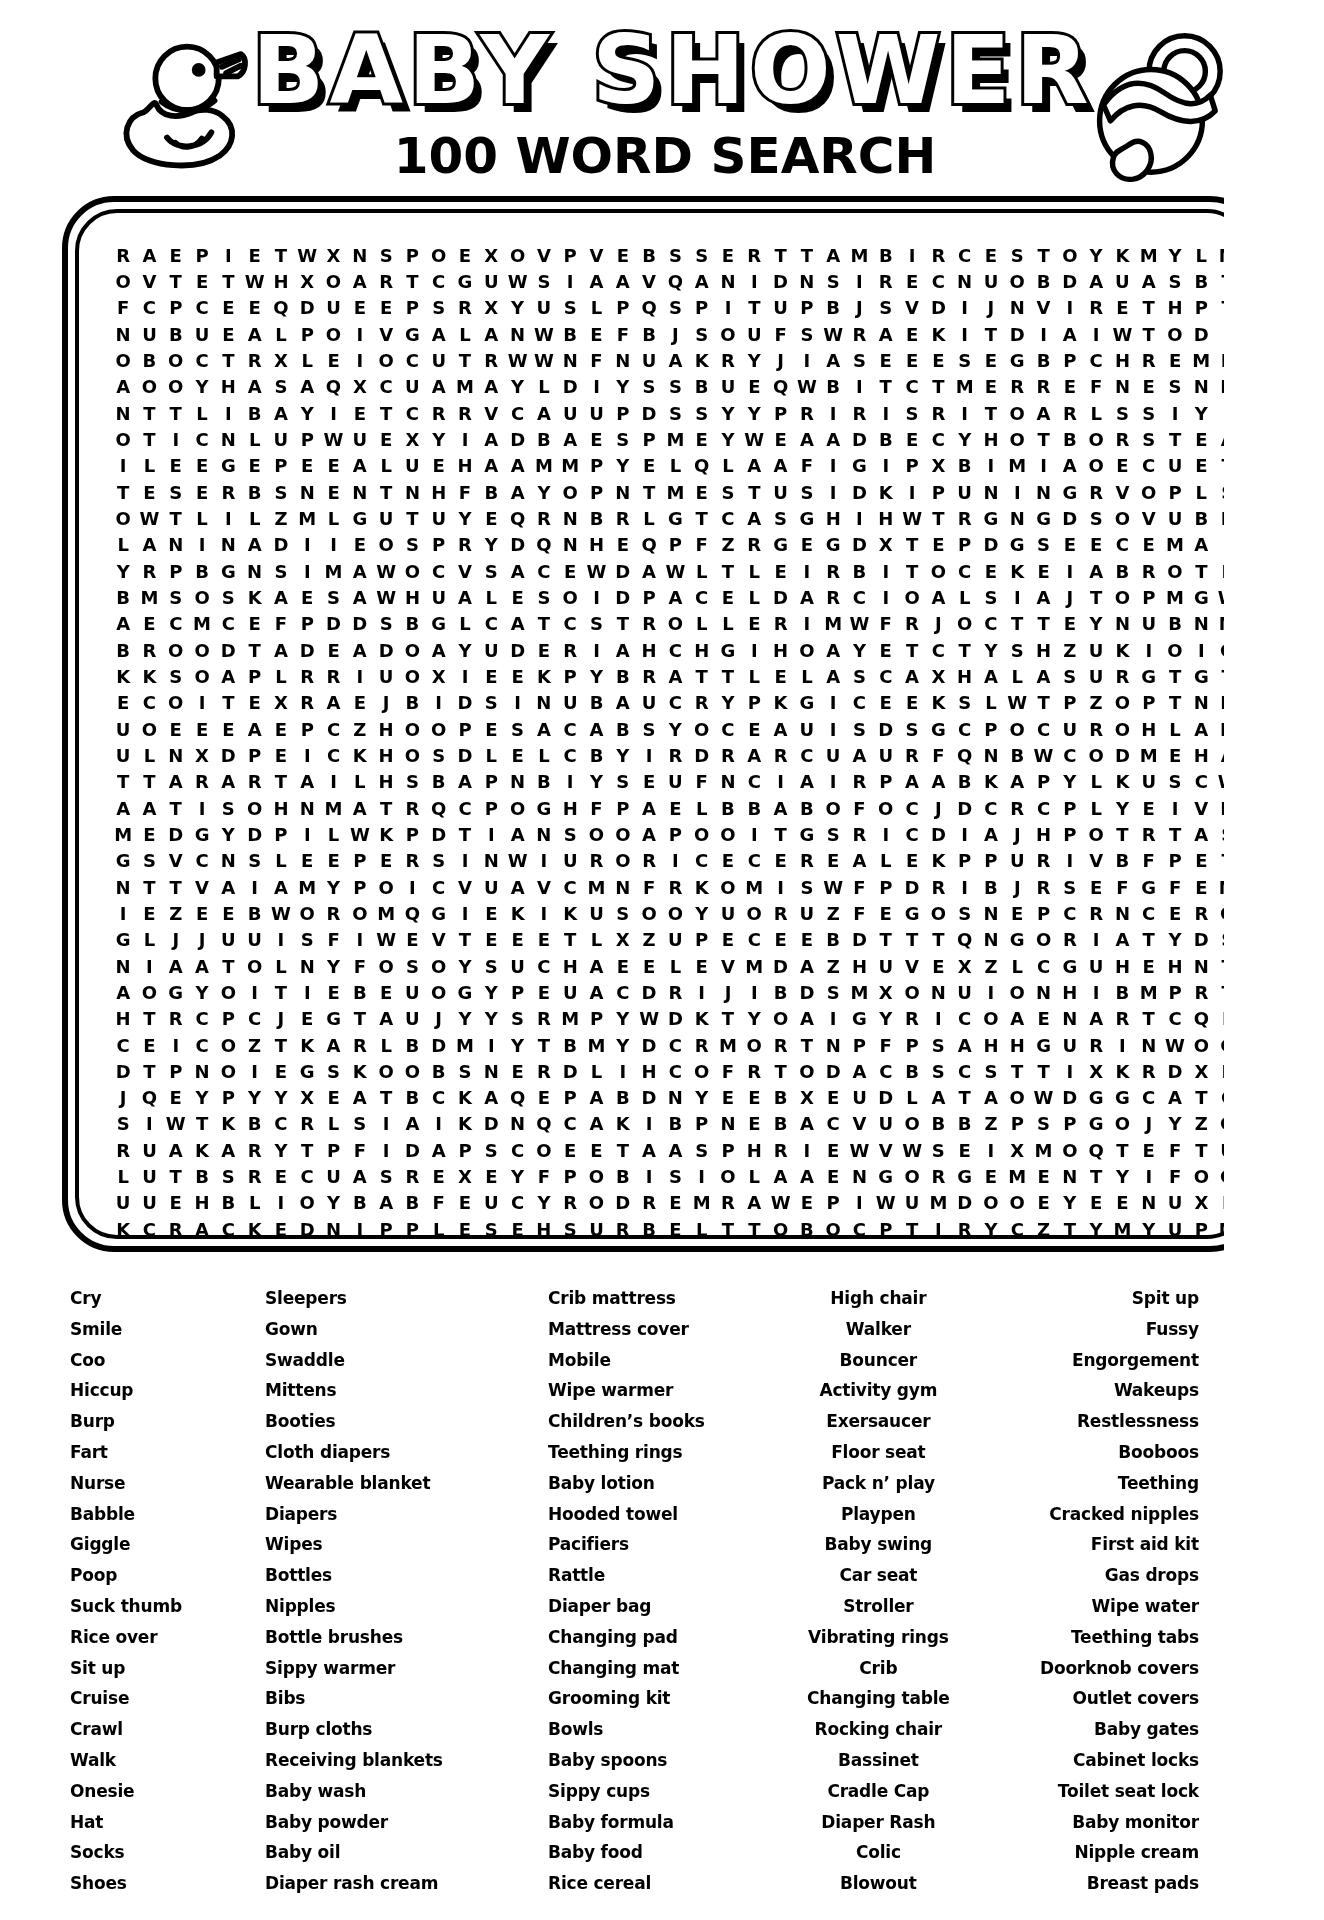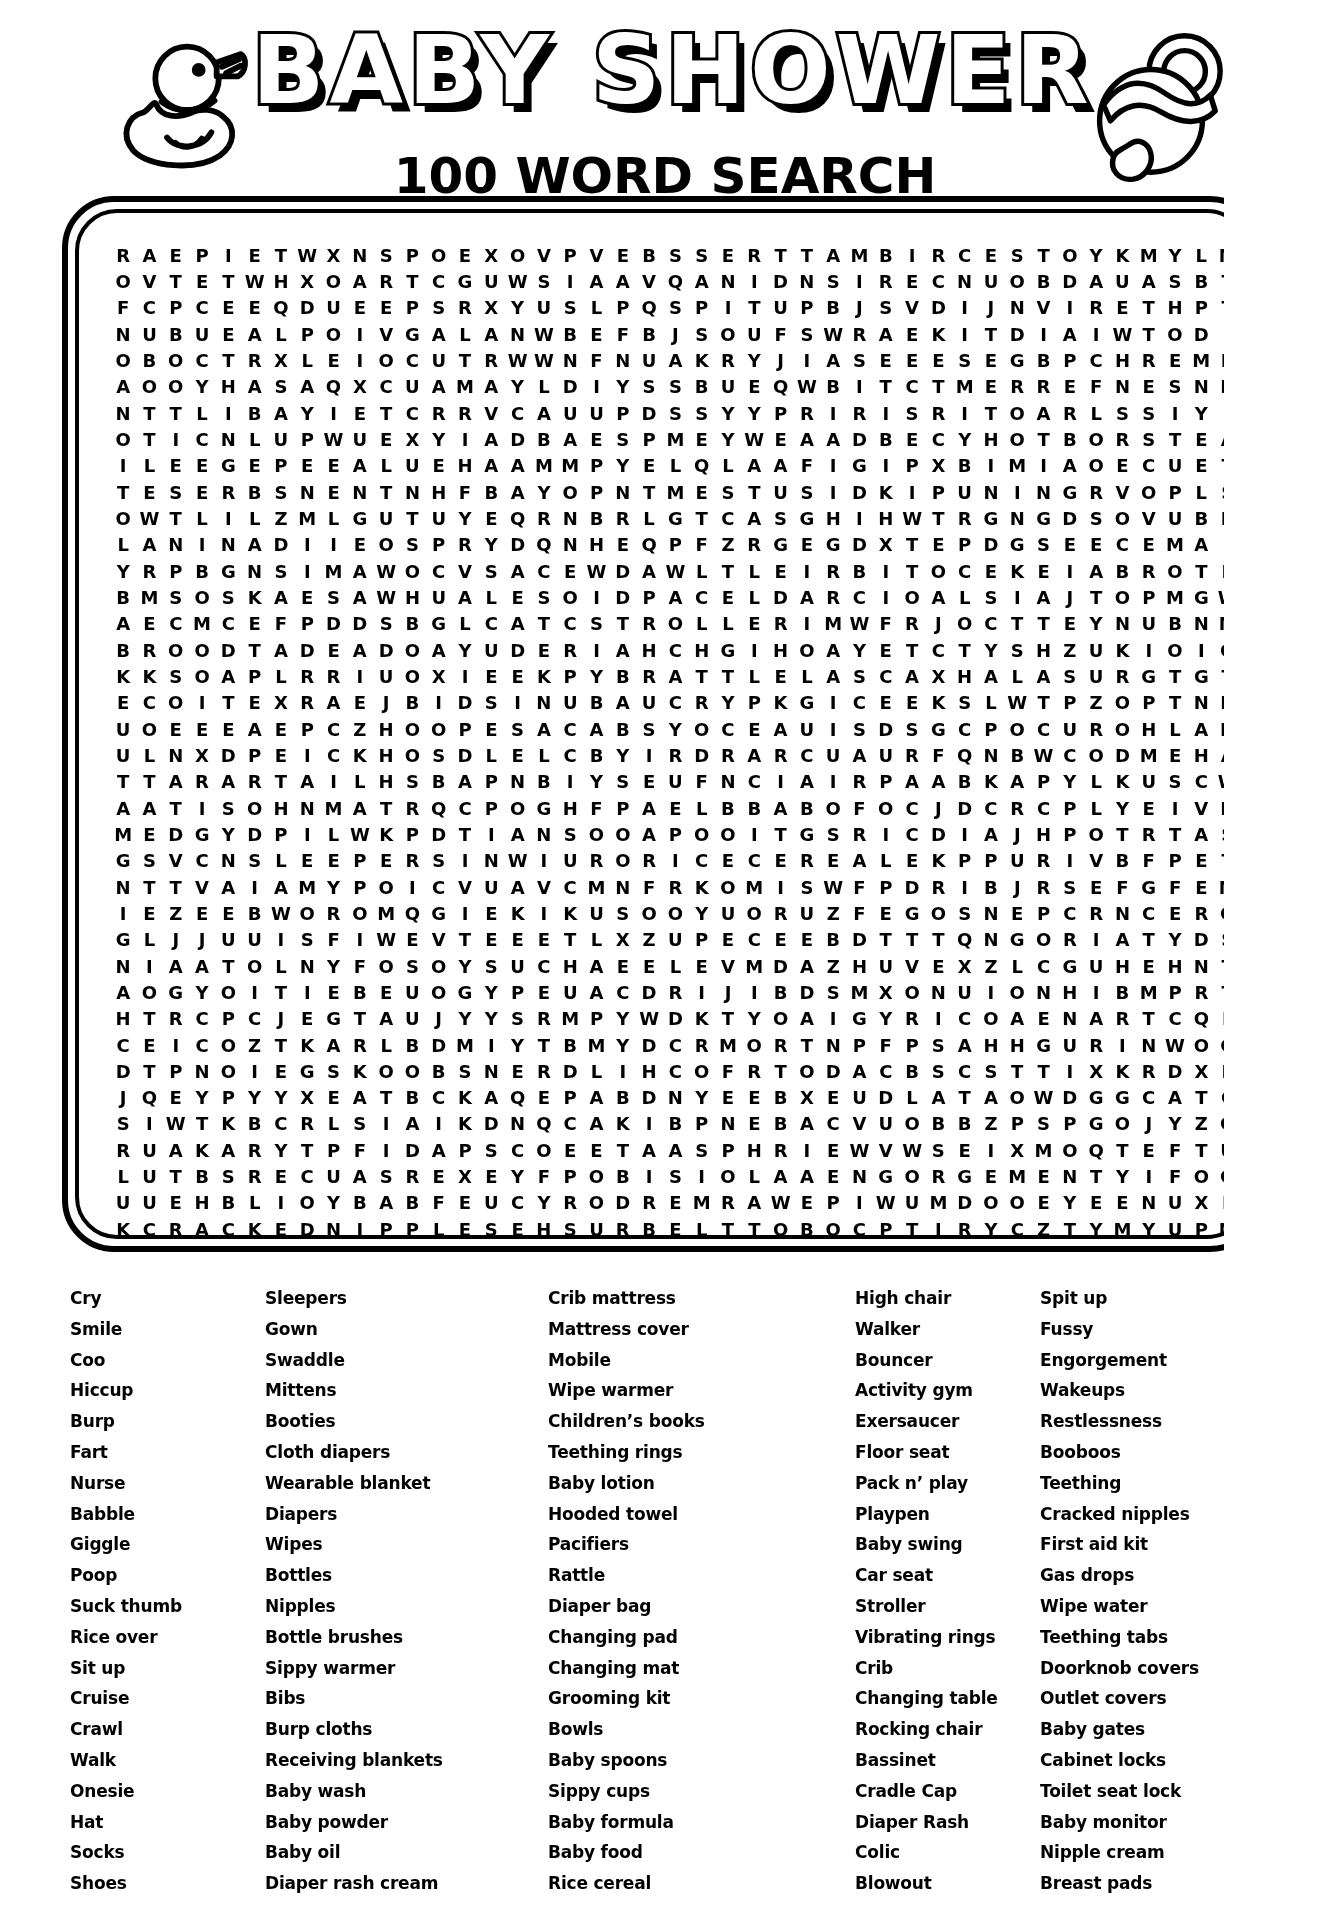--- a/index.html
+++ b/index.html
@@ -15,21 +15,21 @@
   .paci { position:absolute; left:1066px; top:20px; width:168px; height:168px; }
   .title {
     position:absolute; left:252px; top:16px; width:826px;
     text-align:center; font-size:95px; font-weight:800; letter-spacing:5px;
     color:#fff; -webkit-text-stroke:6px #000; paint-order:stroke fill;
     text-shadow:8px 9px 0 #000; white-space:nowrap; line-height:1.15;
   }
   .subtitle {
     position:absolute; left:252px; top:127px; width:826px;
     text-align:center; font-size:50px; font-weight:800; letter-spacing:0px;
-    color:var(--ink); white-space:nowrap;margin-top:20px;
+    color:var(--ink); white-space:nowrap;
   }
   
   .puzzle-box {
     position:absolute; left:62px; top:196px; width:1200px; height:1056px;
     border:6px solid var(--ink); border-radius:52px; background:var(--paper);
   }
   .puzzle-box-inner { position:absolute; inset:7px; border:4px solid var(--ink); border-radius:42px; }
   .letter-grid {
     position:absolute; left:31px; top:29px;
     display:grid; grid-template-columns:repeat(43, 26.3px); grid-auto-rows:26.34px;
@@ -40,22 +40,22 @@
   }
   
   .word-col {
     position:absolute; top:1283px; list-style:none;
     font-size:17px; font-weight:700; line-height:30.8px; letter-spacing:-0.2px;
     color:var(--ink); white-space:nowrap;
   }
   .col-1 { left:70px; }
   .col-2 { left:265px; }
   .col-3 { left:548px; }
-  .col-4 { left:855px; }
-  .col-5 { left:1040px; }
+  .col-4 { left:807px;text-align:center; }
+  .col-5 { left:1040px;text-align:right; }
   svg .ln { fill:none; stroke:var(--ink); stroke-width:5.5; stroke-linecap:round; stroke-linejoin:round; }
   svg .fw { fill:#fff; stroke:var(--ink); stroke-width:5.5; stroke-linejoin:round; }
 </style>
 </head>
 <body>
 
 <div class="page">
 
   <svg class="duck" viewBox="0 0 140 140" aria-hidden="true">
     <path class="fw" d="M30,74 C14,78 8,96 20,110 C34,126 80,130 102,115 C116,105 118,88 105,78 C97,71 84,70 76,74 C62,80 47,79 42,67 C40,61 35,72 30,74 Z"></path>

